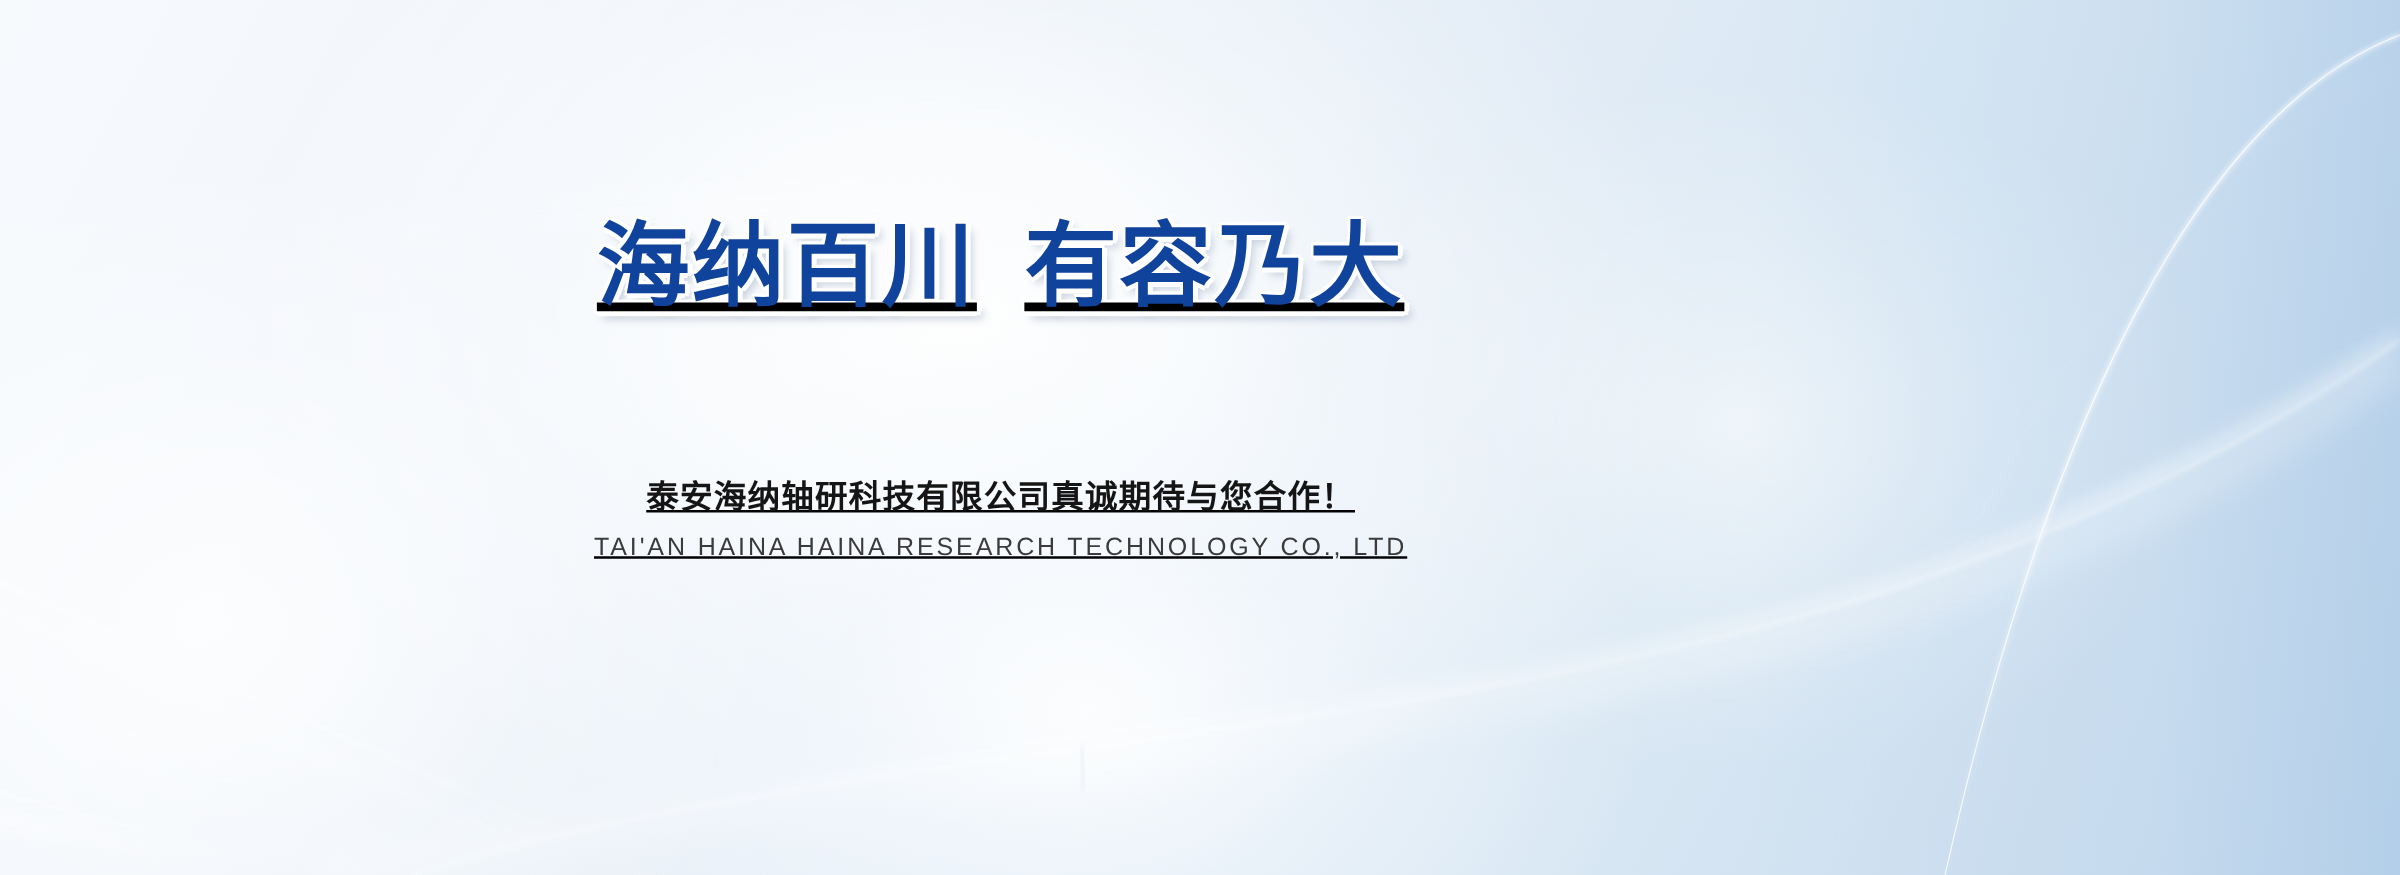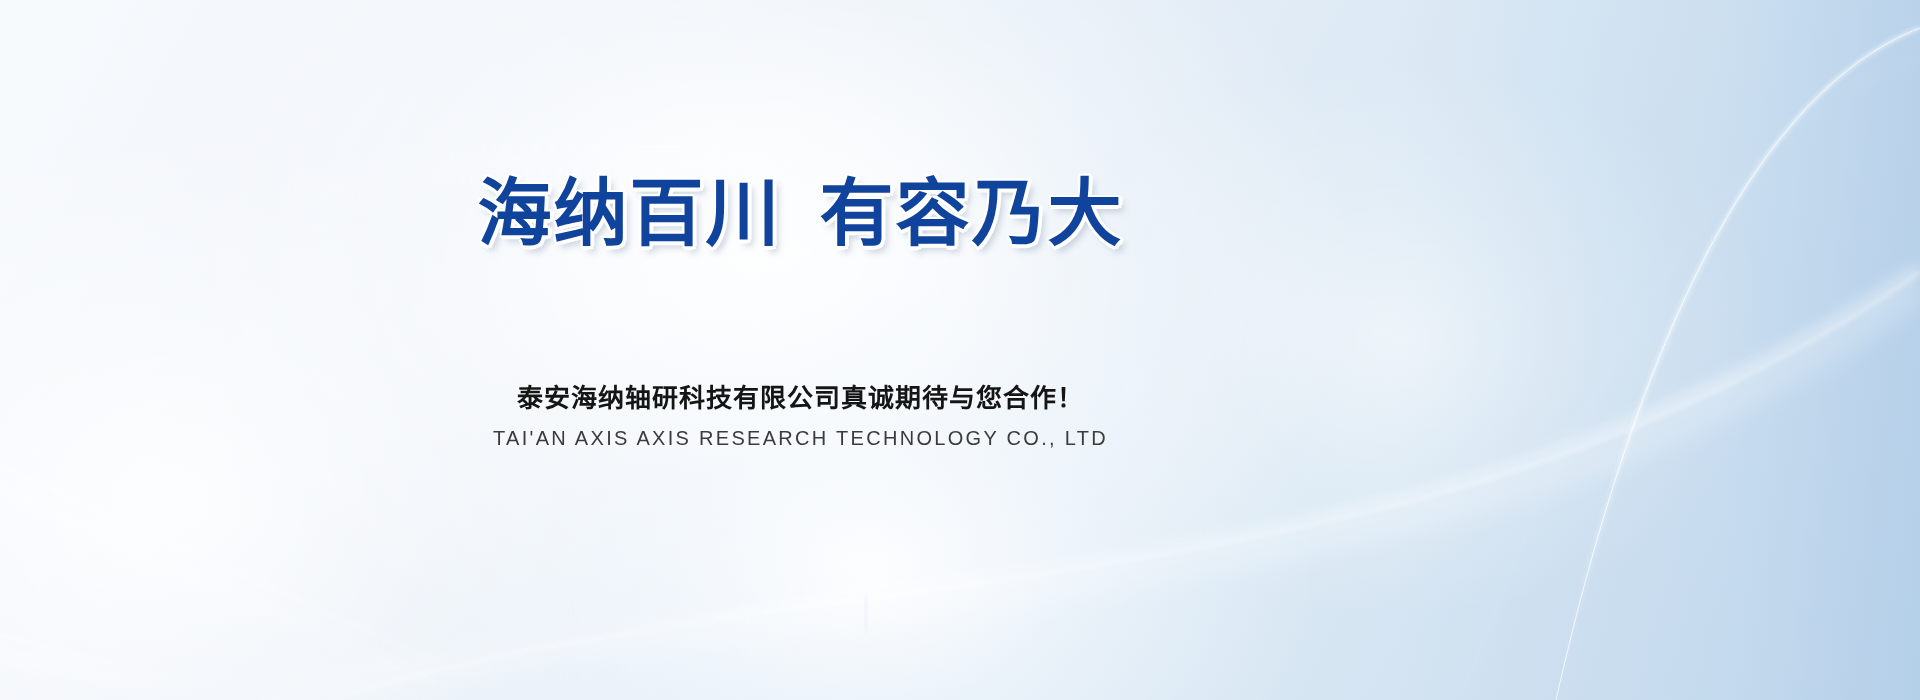--- a/index.html
+++ b/index.html
@@ -108,20 +108,21 @@
     position: absolute;
     left: 0;
     top: 0;
     width: 1601px;
     height: 700px;
     display: flex;
     flex-direction: column;
     align-items: center;
     justify-content: flex-start;
     text-align: center;
+    text-decoration: underline;
   }
 
   .headline {
     margin-top: 176px;
     font-family: "DejaVu Sans", "Liberation Sans", sans-serif;
     font-size: 74px;
     font-weight: 700;
     line-height: 1;
     letter-spacing: 2px;
     color: #10439b;
@@ -227,16 +228,16 @@
   </svg>
 
   <div class="content">
 
     <h1 class="headline">
       <span>海纳百川</span><span class="gap"></span><span>有容乃大</span>
     </h1>
 
     <div class="subtitle-cn">泰安海纳轴研科技有限公司真诚期待与您合作！</div>
 
-    <div class="subtitle-en">TAI'AN AXIS AXIS RESEARCH TECHNOLOGY CO., LTD</div>
+    <div class="subtitle-en">TAI'AN HAINA HAINA RESEARCH TECHNOLOGY CO., LTD</div>
 
   </div>
 </div>
 
 </body></html>

